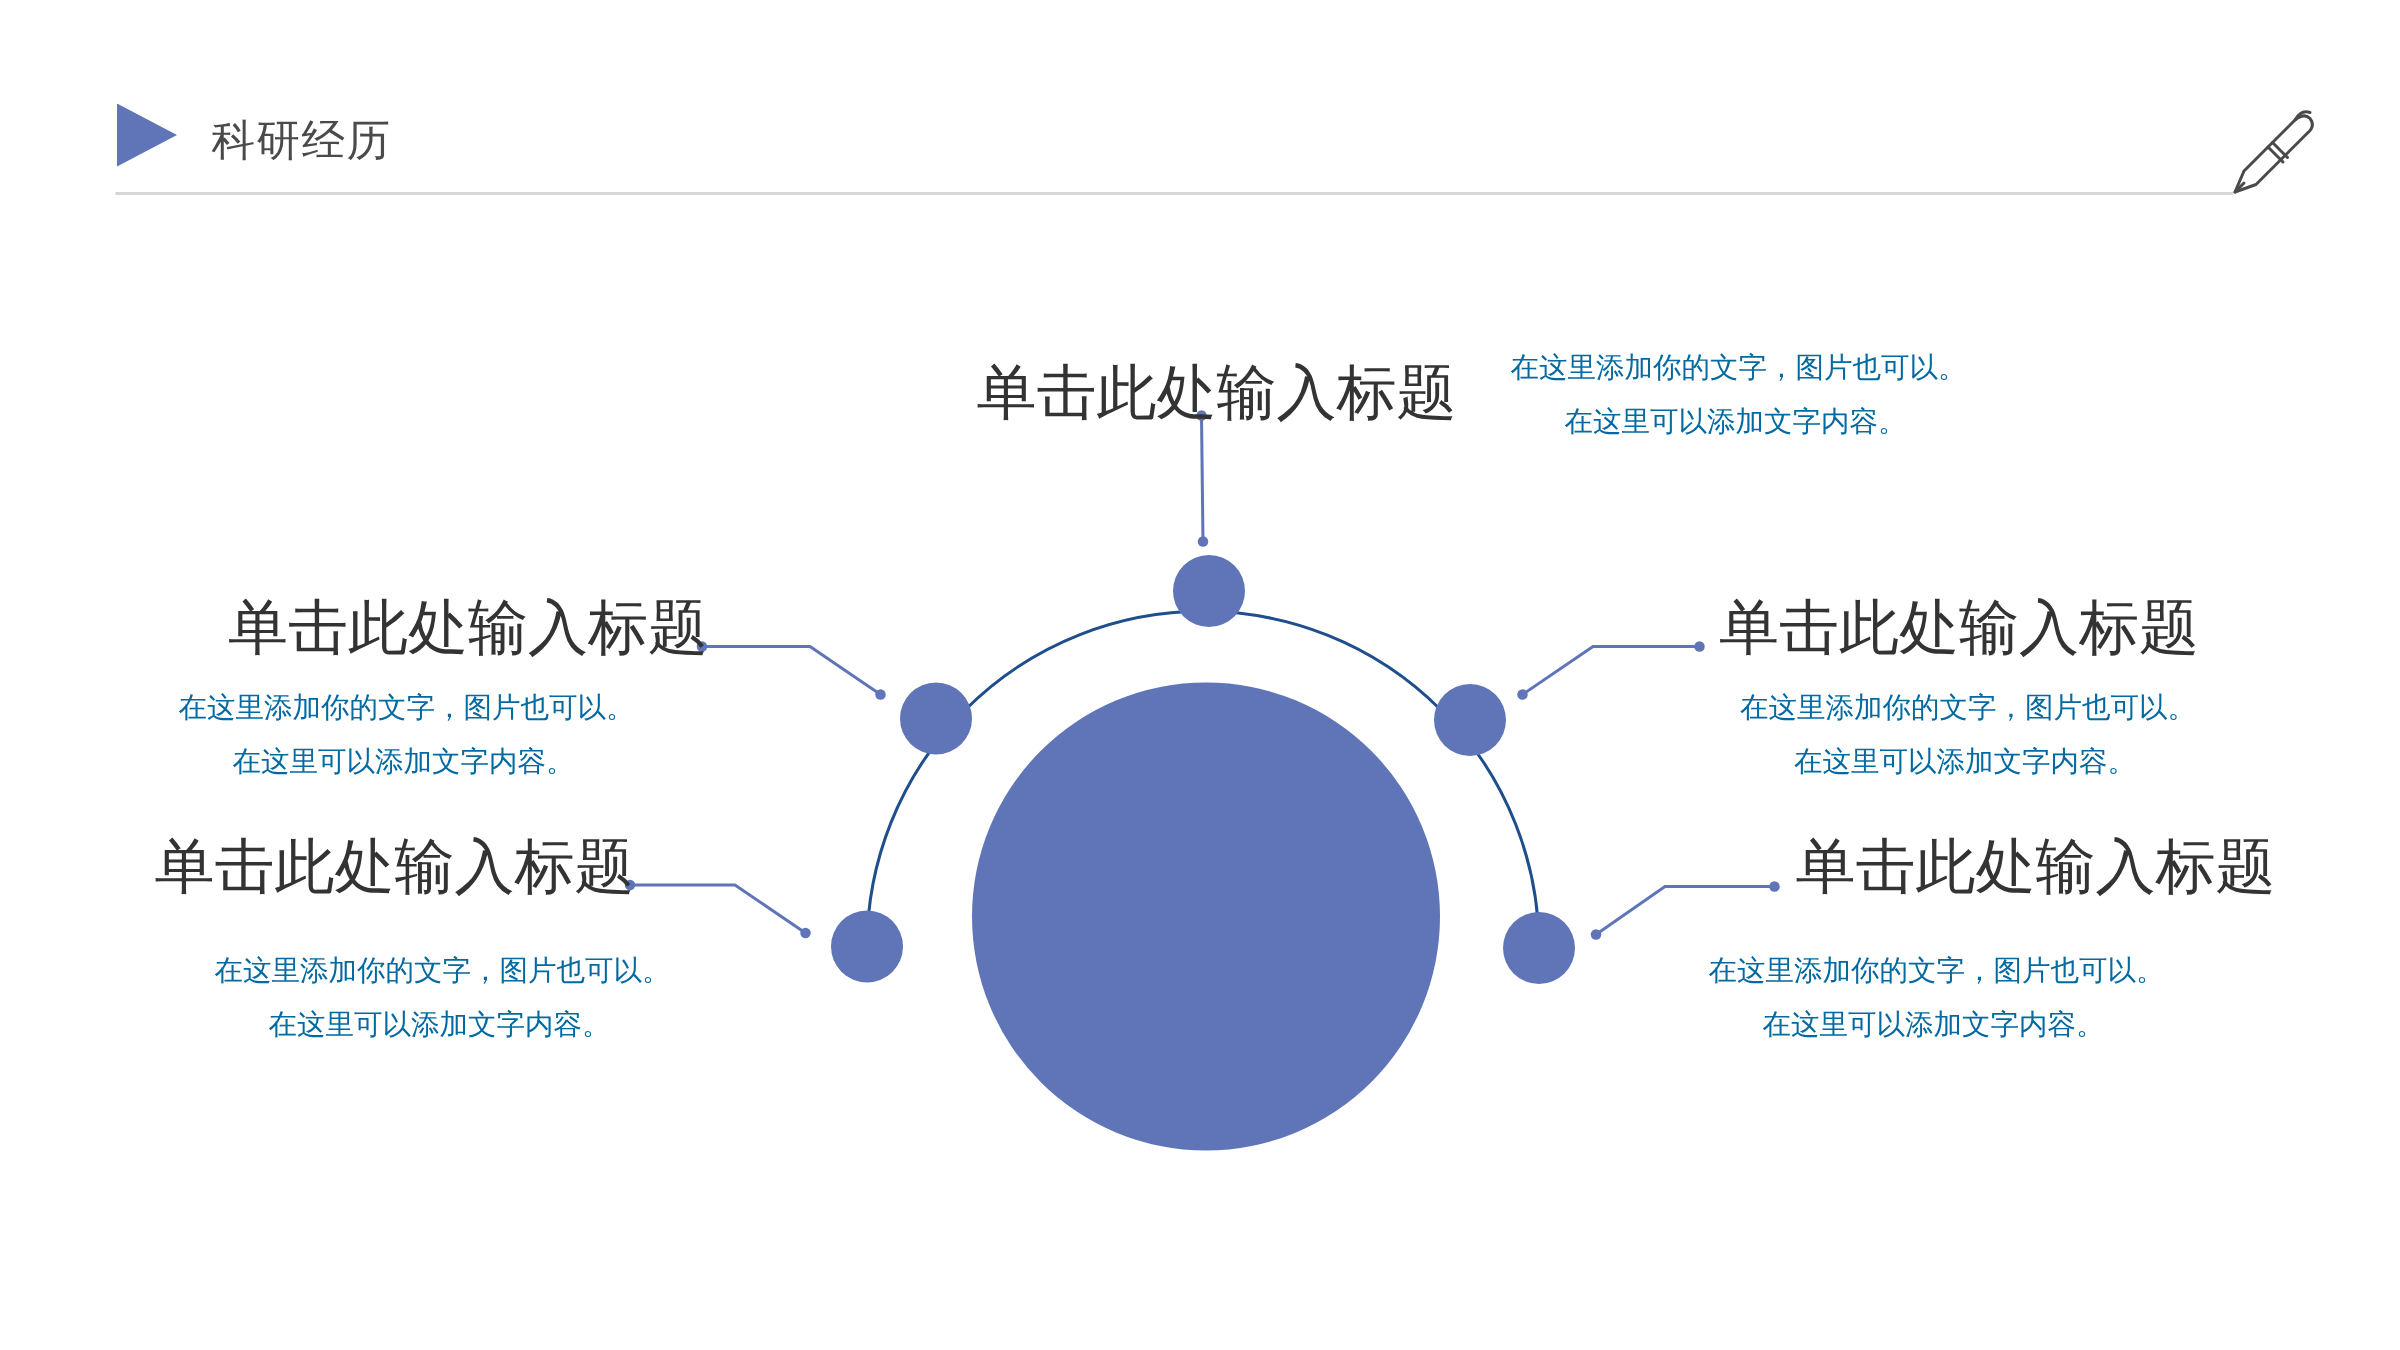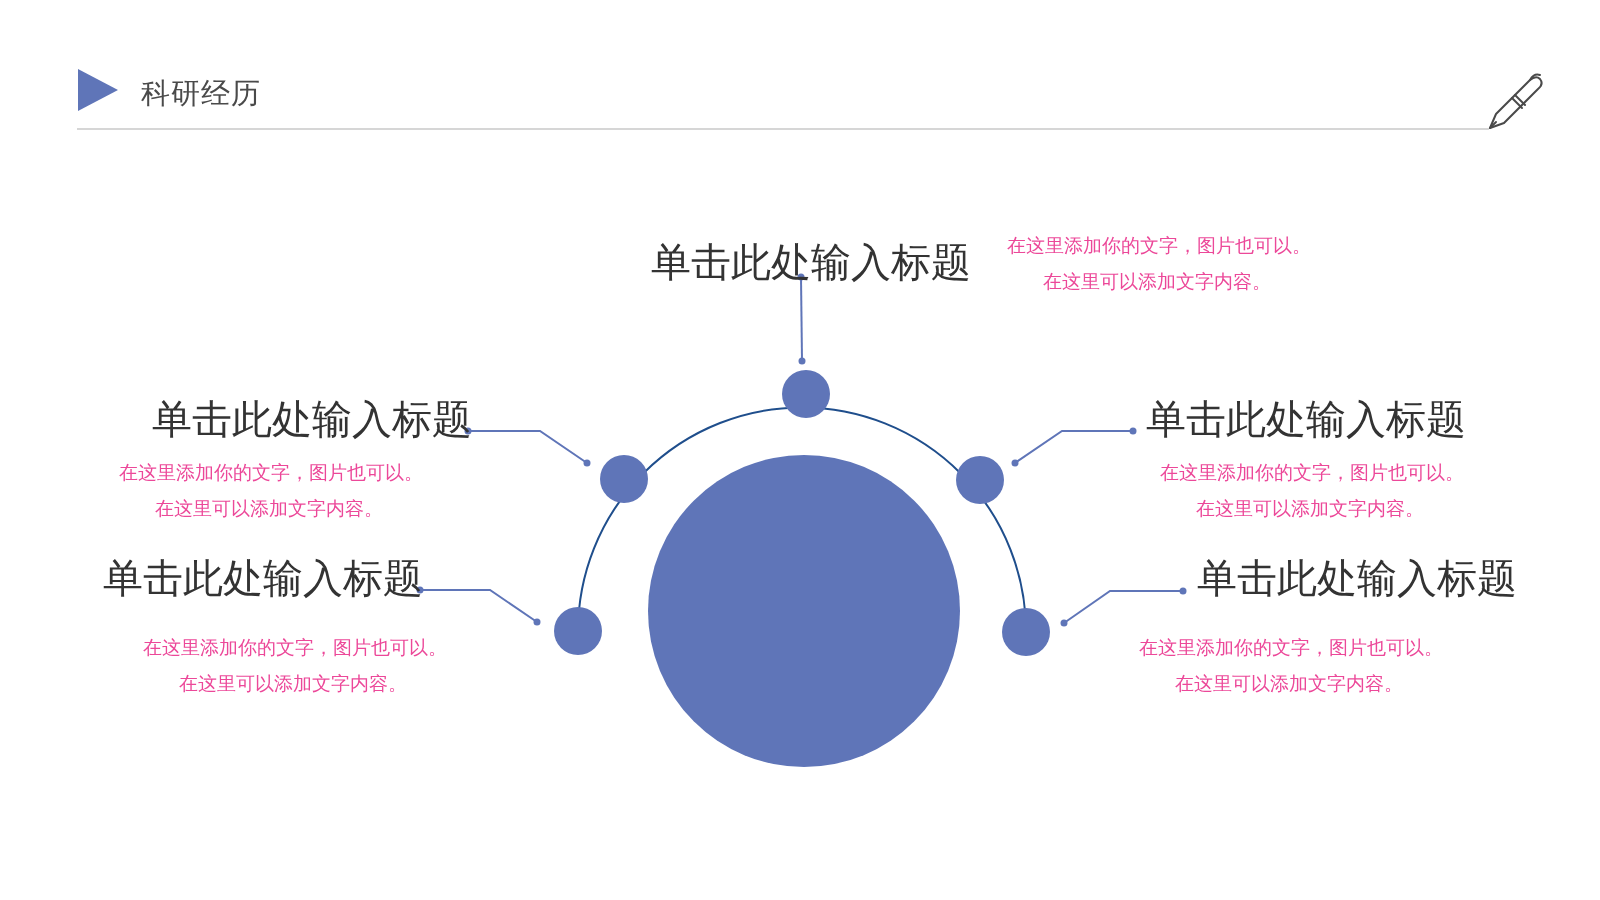--- a/index.html
+++ b/index.html
@@ -2,21 +2,21 @@
 <html><head>
 <meta charset="utf-8">
 <style>
   html, body { margin:0; padding:0; }
   body { width:1600px; height:900px; background:#ffffff; position:relative; overflow:hidden;
          font-family:"DejaVu Sans","Liberation Sans",sans-serif; color:#333333; }
   .abs { position:absolute; }
   .header-title { left:141px; top:50px; font-size:29px; color:#4a4a4a; letter-spacing:1px; white-space:nowrap; }
   .header-line { left:77px; top:104px; width:1412px; height:2px; background:#d6d6d6; }
   .item-title { font-size:40px; color:#333333; white-space:nowrap; line-height:36px; }
-  .item-desc { font-size:19px; color:#ec4899; white-space:nowrap; line-height:36px; }
+  .item-desc { font-size:19px; color:#0369a1; white-space:nowrap; line-height:36px; }
   .ta-c { text-align:center; }
   .ta-r { text-align:right; }
   svg.diagram { position:absolute; left:0; top:0; }
 </style>
 </head>
 <body>
 
 <div class="abs" style="left:0;top:0;width:1600px;height:110px;margin-top:24px;">
   <svg class="abs" style="left:78px;top:45px;" width="42" height="44" viewBox="0 0 42 44">
     <polygon points="0,0 40,21 0,42" fill="#5f75b8"></polygon>

